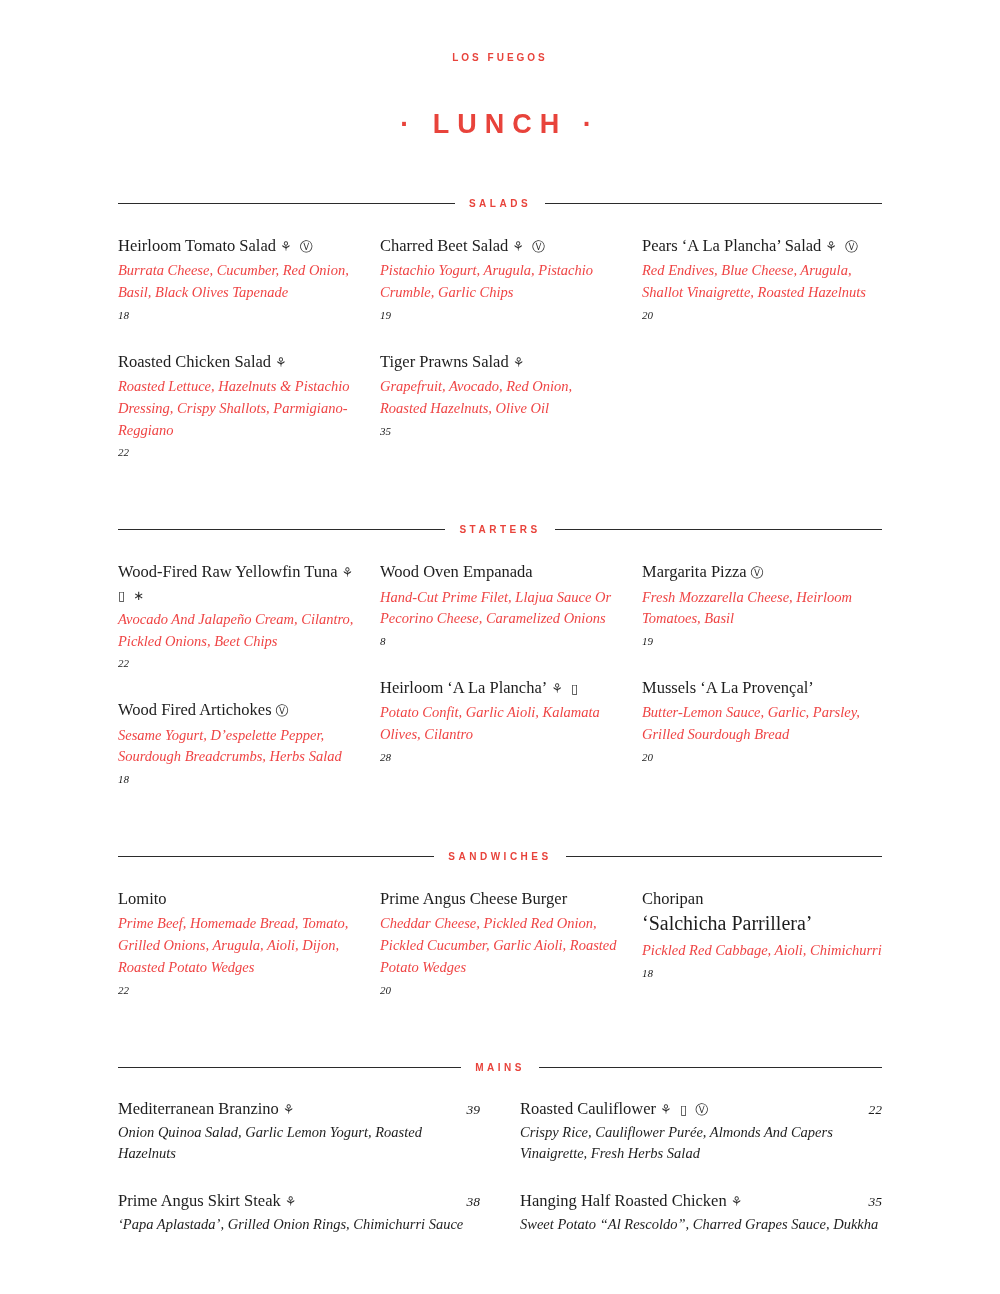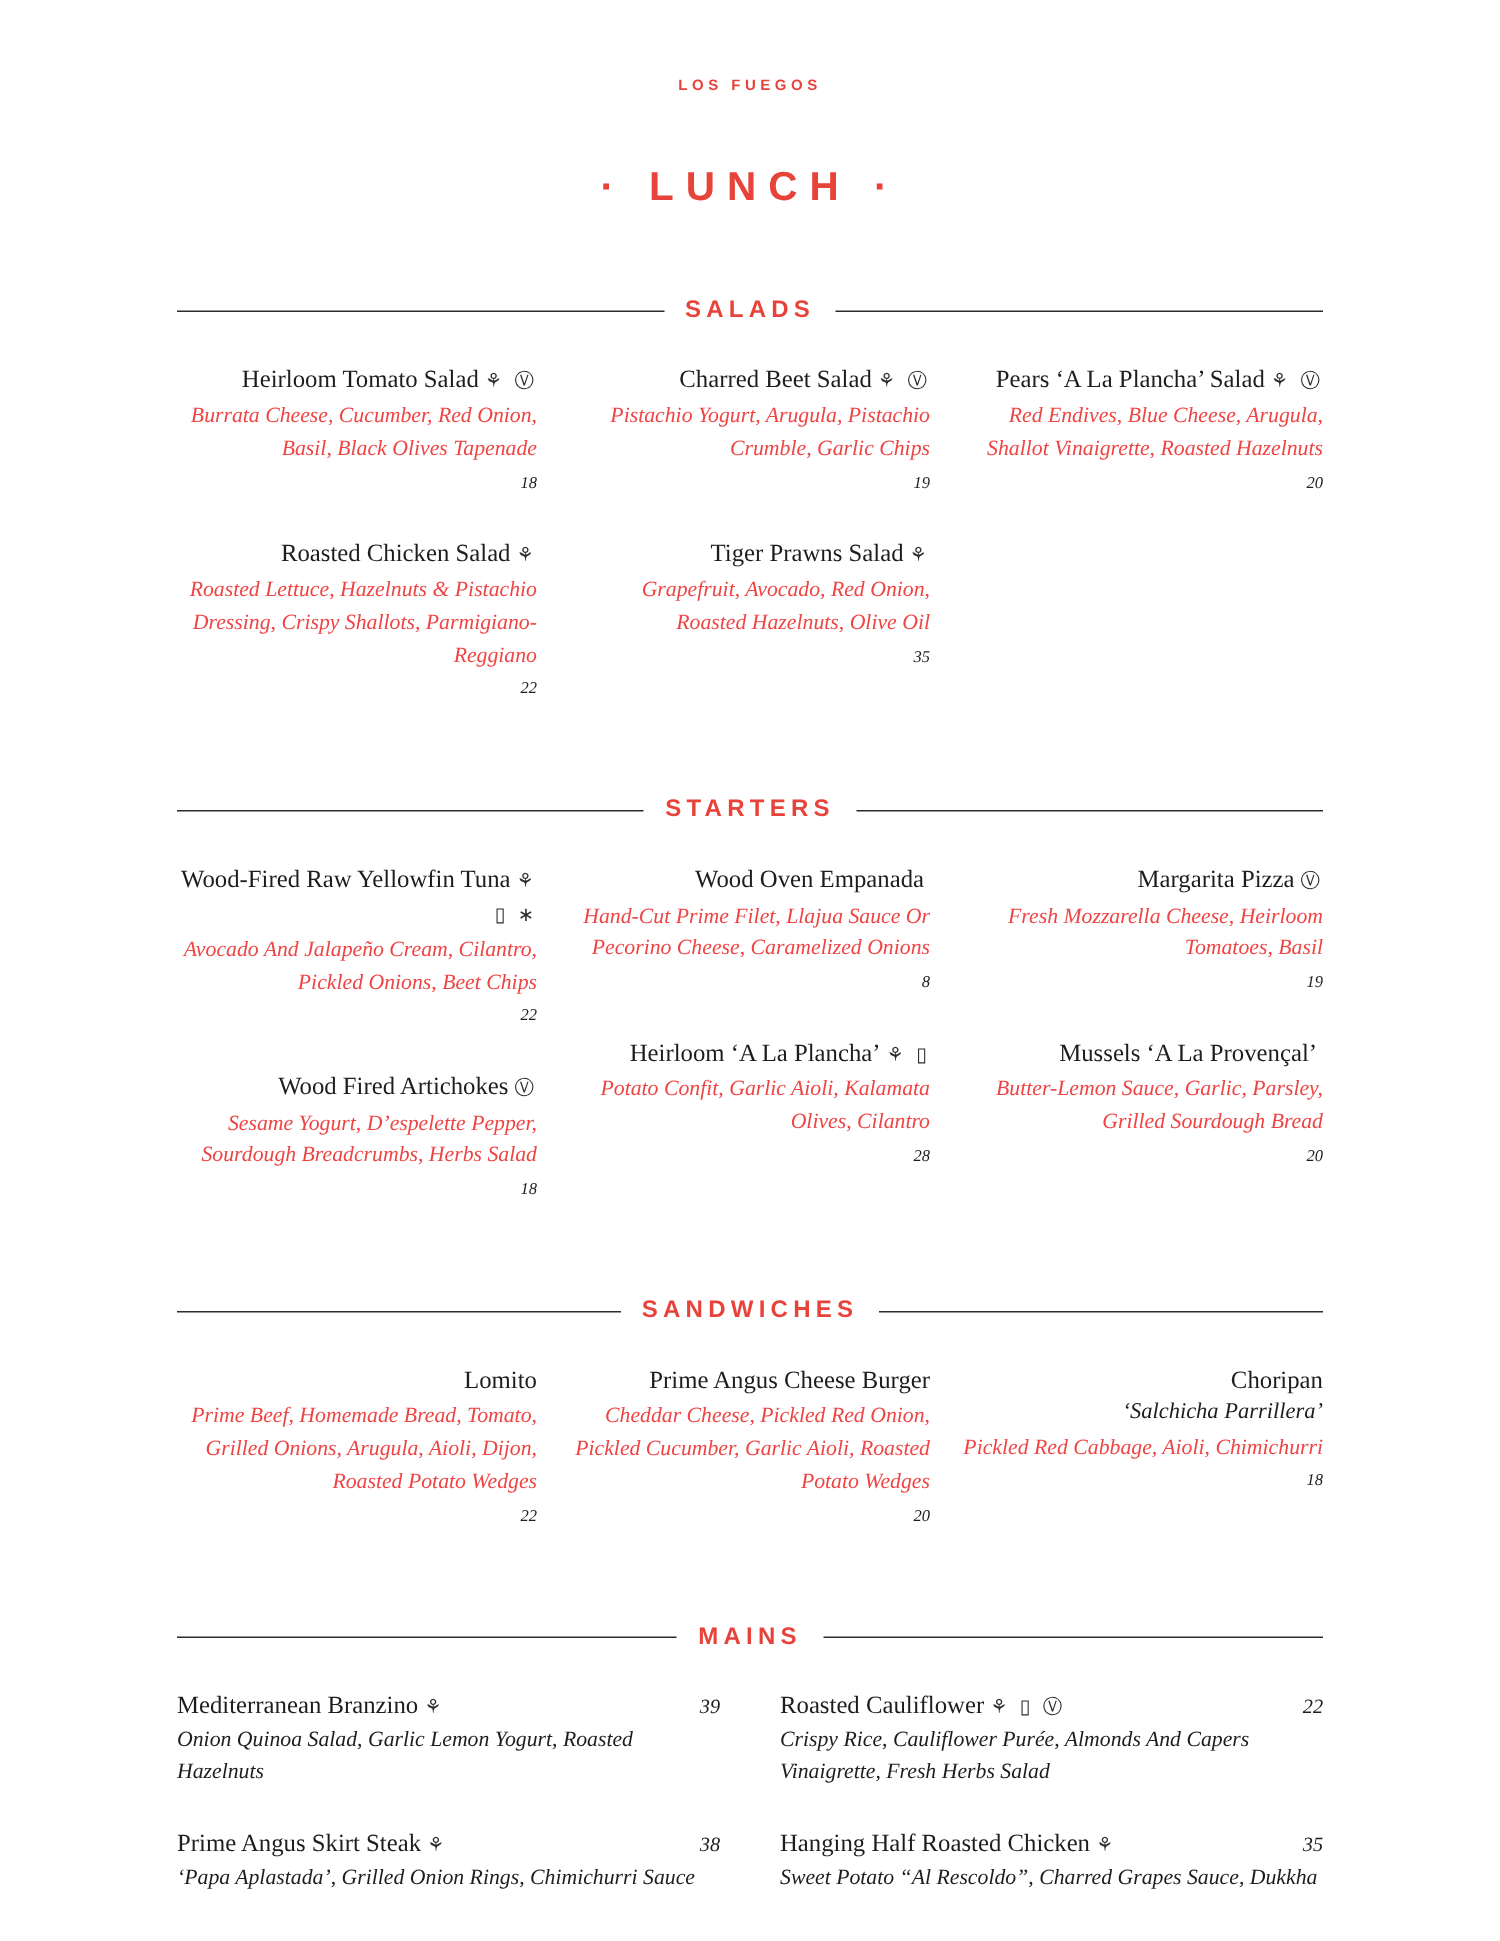--- a/index.html
+++ b/index.html
@@ -26,37 +26,37 @@
     font-size:27px; letter-spacing:8px; font-weight:600;
     color:var(--accent);
   }
 
   .section { margin-top:58px; }
   .section.tight { margin-top:36px; }
   .section-head { display:flex; align-items:center; gap:14px; }
   .section-head .rule { flex:1; height:1px; background:#2b2b2b; }
   .section-head .label {
     font-family:"Liberation Sans", sans-serif;
-    font-size:16px; letter-spacing:3.5px; font-weight:700;
+    font-size:10px; letter-spacing:3.5px; font-weight:700;
     color:var(--accent);
   }
 
   .cols3 {
     display:grid; grid-template-columns:1fr 1fr 1fr;
     column-gap:22px; margin-top:26px;
   }
   .col { display:flex; flex-direction:column; }
 
-  .item { text-align:right; margin-bottom:30px; }
+  .item { text-align:left; margin-bottom:30px; }
   .item-title { font-size:16.5px; color:#1d1d1d; line-height:1.35; }
   .item-title .icons {
     font-size:13px; color:#2e2e2e; letter-spacing:2px; margin-left:4px;
     font-family:"DejaVu Sans", sans-serif;
   }
-  .item-sub { display:block; font-size:15px;font-style:italic; }
+  .item-sub { display:block; font-size:20px; }
   .item-desc { font-style:italic; font-size:14.5px; line-height:1.5; margin-top:3px; color:#ef4444; }
   .item-price { font-style:italic; font-size:11px; margin-top:5px; }
 
   .mains-grid {
     display:grid; grid-template-columns:1fr 1fr;
     column-gap:40px; margin-top:26px;
   }
   .main-item { margin-bottom:26px; }
   .main-head { display:flex; justify-content:space-between; align-items:baseline; }
   .main-name { font-size:16.5px; }

